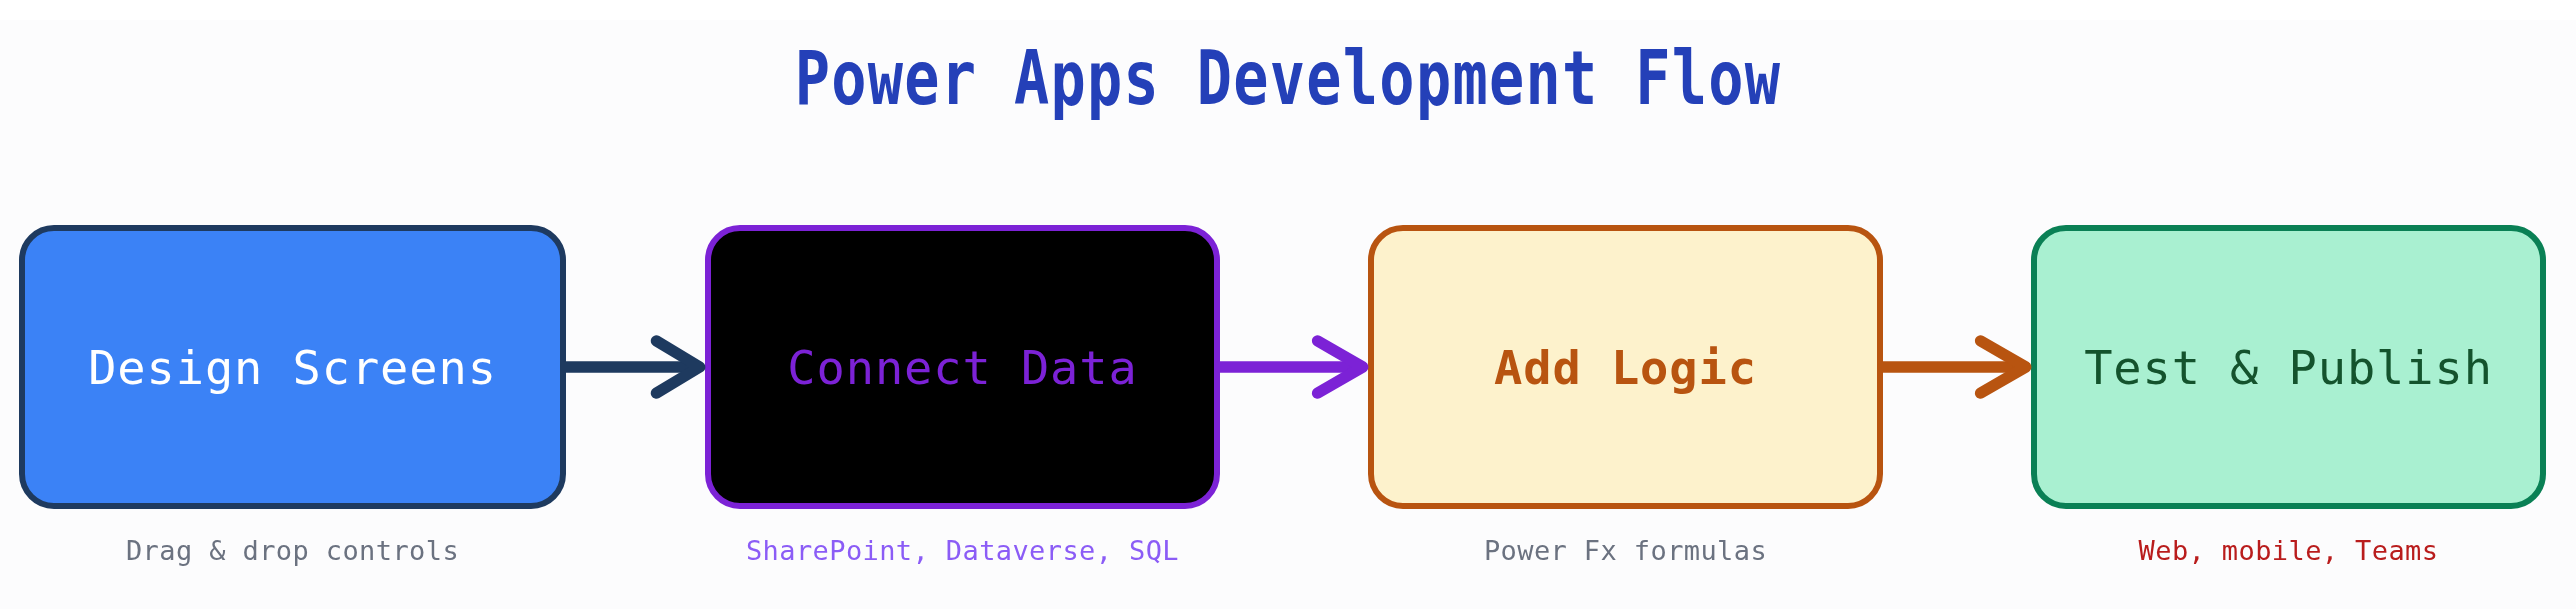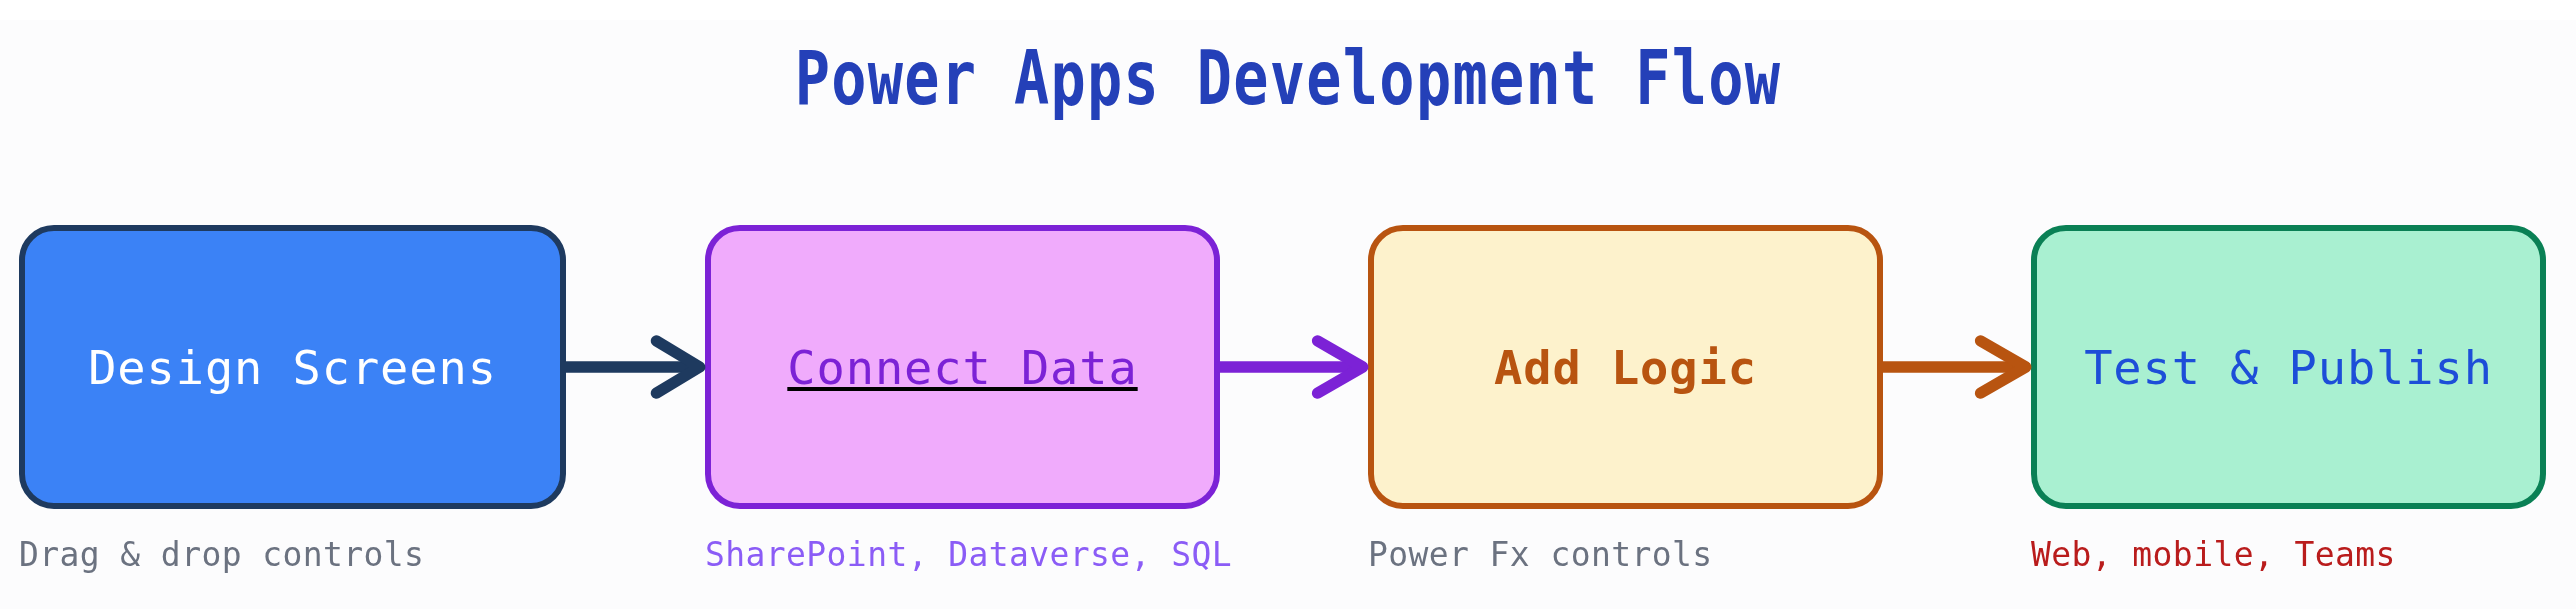--- a/index.html
+++ b/index.html
@@ -87,23 +87,23 @@
   #caption-row {
     position: absolute;
     left: 0;
     top: 515px;
     width: 2576px;
     height: 61px;
   }
   .caption {
     position: absolute;
     top: 0;
-    text-align: left;
+    text-align: center;
     font-family: "DejaVu Sans Mono", "Liberation Mono", monospace;
-    font-size: 33px;
+    font-size: 27px;
     color: #6b7280;
     letter-spacing: 0.4px;
     white-space: nowrap;
     line-height: 1.2;
   }
   #caption-0 { left: 19px;   width: 547px; }
   #caption-1 { left: 705px;  width: 515px; }
   #caption-2 { left: 1368px; width: 515px; }
   #caption-3 { left: 2031px; width: 515px; }
 </style>
@@ -113,30 +113,30 @@
 <div id="canvas" style="background: rgb(252, 252, 253); margin-top: 20px;">
 
   <div id="diagram-title" style="color: rgb(36, 64, 184);">Power Apps Development Flow</div>
 
   <div id="flow-row">
 
     <div class="node" id="node-0" style="background: rgb(59, 130, 246); border-color: rgb(30, 58, 95);">
       <span class="node-label" style="color: rgb(255, 255, 255);">Design Screens</span>
     </div>
 
-    <div class="node" id="node-1" style="background: #f0abfc; border-color: rgb(124, 34, 214); text-decoration: underline;">
+    <div class="node" id="node-1" style="background: #000000; border-color: rgb(124, 34, 214);">
       <span class="node-label" style="color: rgb(124, 34, 214);">Connect Data</span>
     </div>
 
     <div class="node" id="node-2" style="background: rgb(253, 242, 204); border-color: rgb(184, 84, 16); font-weight: bold;">
       <span class="node-label" style="color: rgb(184, 84, 16);">Add Logic</span>
     </div>
 
     <div class="node" id="node-3" style="background: rgb(169, 240, 209); border-color: rgb(10, 128, 85);">
-      <span class="node-label" style="color: #1d4ed8;">Test &amp; Publish</span>
+      <span class="node-label" style="color: #14532d;">Test &amp; Publish</span>
     </div>
 
     <div class="arrow" id="arrow-0">
       <svg width="139" height="56" viewBox="0 0 160 64" aria-hidden="true">
         <g fill="none" stroke-width="13" stroke-linecap="round" stroke-linejoin="round">
           <line x1="0" y1="32" x2="152" y2="32" stroke="#1e3a5f"></line>
           <polyline points="104,2 154,32 104,62" stroke="#1e3a5f"></polyline>
         </g>
       </svg>
     </div>
@@ -157,18 +157,18 @@
           <polyline points="112,2 164,32 112,62" stroke="#b85410"></polyline>
         </g>
       </svg>
     </div>
 
   </div>
 
   <div id="caption-row">
     <div class="caption" id="caption-0" style="color: rgb(107, 114, 128);">Drag &amp; drop controls</div>
     <div class="caption" id="caption-1" style="color: #8b5cf6;">SharePoint, Dataverse, SQL</div>
-    <div class="caption" id="caption-2" style="color: rgb(107, 114, 128);">Power Fx controls</div>
+    <div class="caption" id="caption-2" style="color: rgb(107, 114, 128);">Power Fx formulas</div>
     <div class="caption" id="caption-3" style="color: #b91c1c;">Web, mobile, Teams</div>
   </div>
 
 </div>
 
 
 </body></html>

